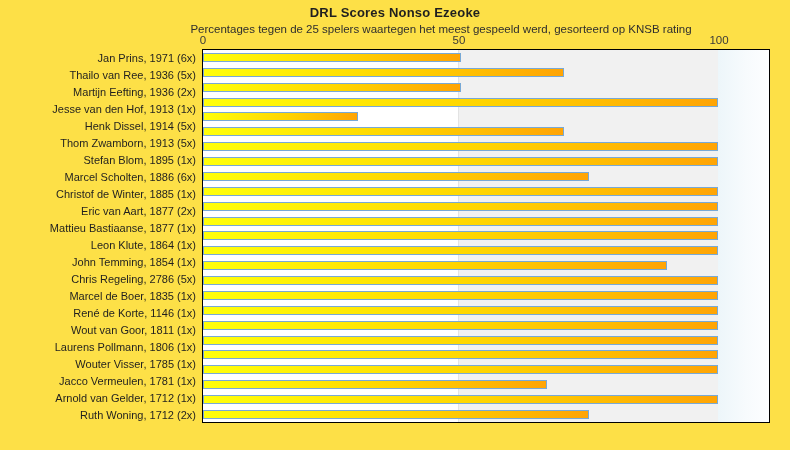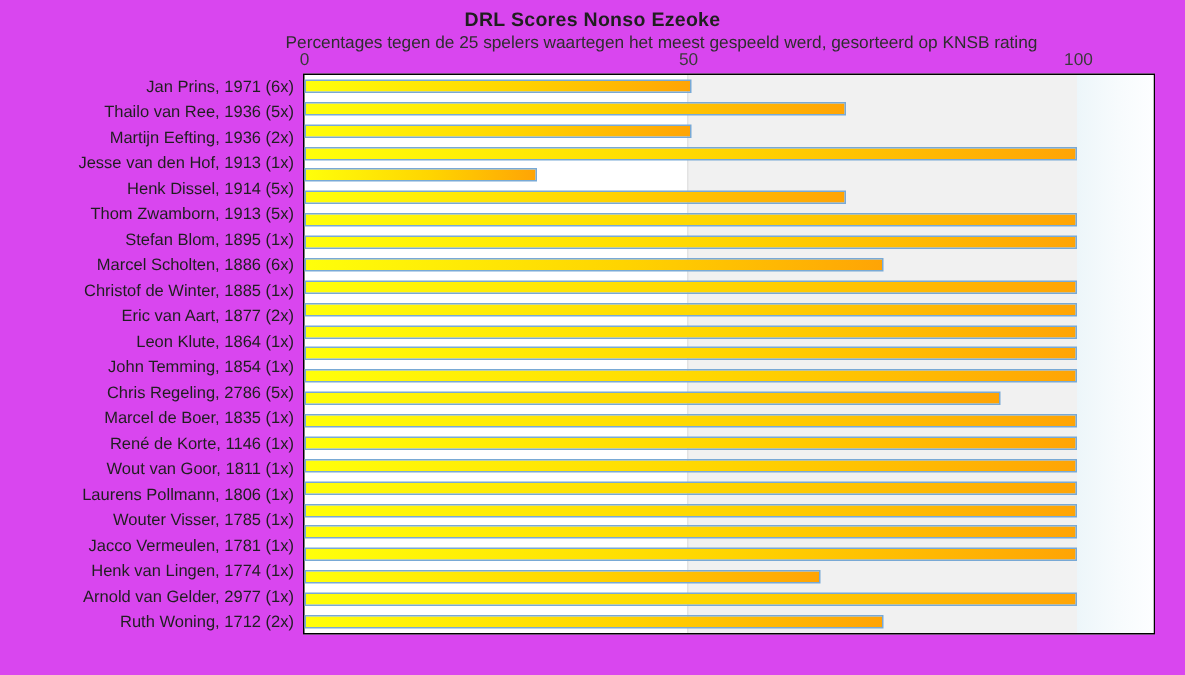--- a/index.html
+++ b/index.html
@@ -6,21 +6,21 @@
   html, body { width: 790px; height: 450px; }
   body {
     background: #ffffff;
     font-family: "Liberation Sans", sans-serif;
     color: #222222;
   }
   .canvas {
     position: relative;
     width: 790px;
     height: 450px;
-    background: #d946ef;
+    background: #fde047;
     overflow: hidden;
   }
   .chart-title {
     position: absolute;
     top: 5px; left: 0;
     width: 790px;
     text-align: center;
     font-size: 13px;
     font-weight: bold;
     color: #1f1f1f;
@@ -115,31 +115,31 @@
       <div class="y-label">Jan Prins, 1971 (6x)</div>
       <div class="y-label">Thailo van Ree, 1936 (5x)</div>
       <div class="y-label">Martijn Eefting, 1936 (2x)</div>
       <div class="y-label">Jesse van den Hof, 1913 (1x)</div>
       <div class="y-label">Henk Dissel, 1914 (5x)</div>
       <div class="y-label">Thom Zwamborn, 1913 (5x)</div>
       <div class="y-label">Stefan Blom, 1895 (1x)</div>
       <div class="y-label">Marcel Scholten, 1886 (6x)</div>
       <div class="y-label">Christof de Winter, 1885 (1x)</div>
       <div class="y-label">Eric van Aart, 1877 (2x)</div>
+      <div class="y-label">Mattieu Bastiaanse, 1877 (1x)</div>
       <div class="y-label">Leon Klute, 1864 (1x)</div>
       <div class="y-label">John Temming, 1854 (1x)</div>
       <div class="y-label">Chris Regeling, 2786 (5x)</div>
       <div class="y-label">Marcel de Boer, 1835 (1x)</div>
       <div class="y-label">René de Korte, 1146 (1x)</div>
       <div class="y-label">Wout van Goor, 1811 (1x)</div>
       <div class="y-label">Laurens Pollmann, 1806 (1x)</div>
       <div class="y-label">Wouter Visser, 1785 (1x)</div>
       <div class="y-label">Jacco Vermeulen, 1781 (1x)</div>
-      <div class="y-label">Henk van Lingen, 1774 (1x)</div>
-      <div class="y-label">Arnold van Gelder, 2977 (1x)</div>
+      <div class="y-label">Arnold van Gelder, 1712 (1x)</div>
       <div class="y-label">Ruth Woning, 1712 (2x)</div>
     </div>
 
   <div class="plot">
     <div class="band-mid"></div>
     <div class="band-right"></div>
     <div class="bar-rows">
         <div class="bar-row">
           <div class="bar" style="width: 257.5px;"></div>
         </div>

